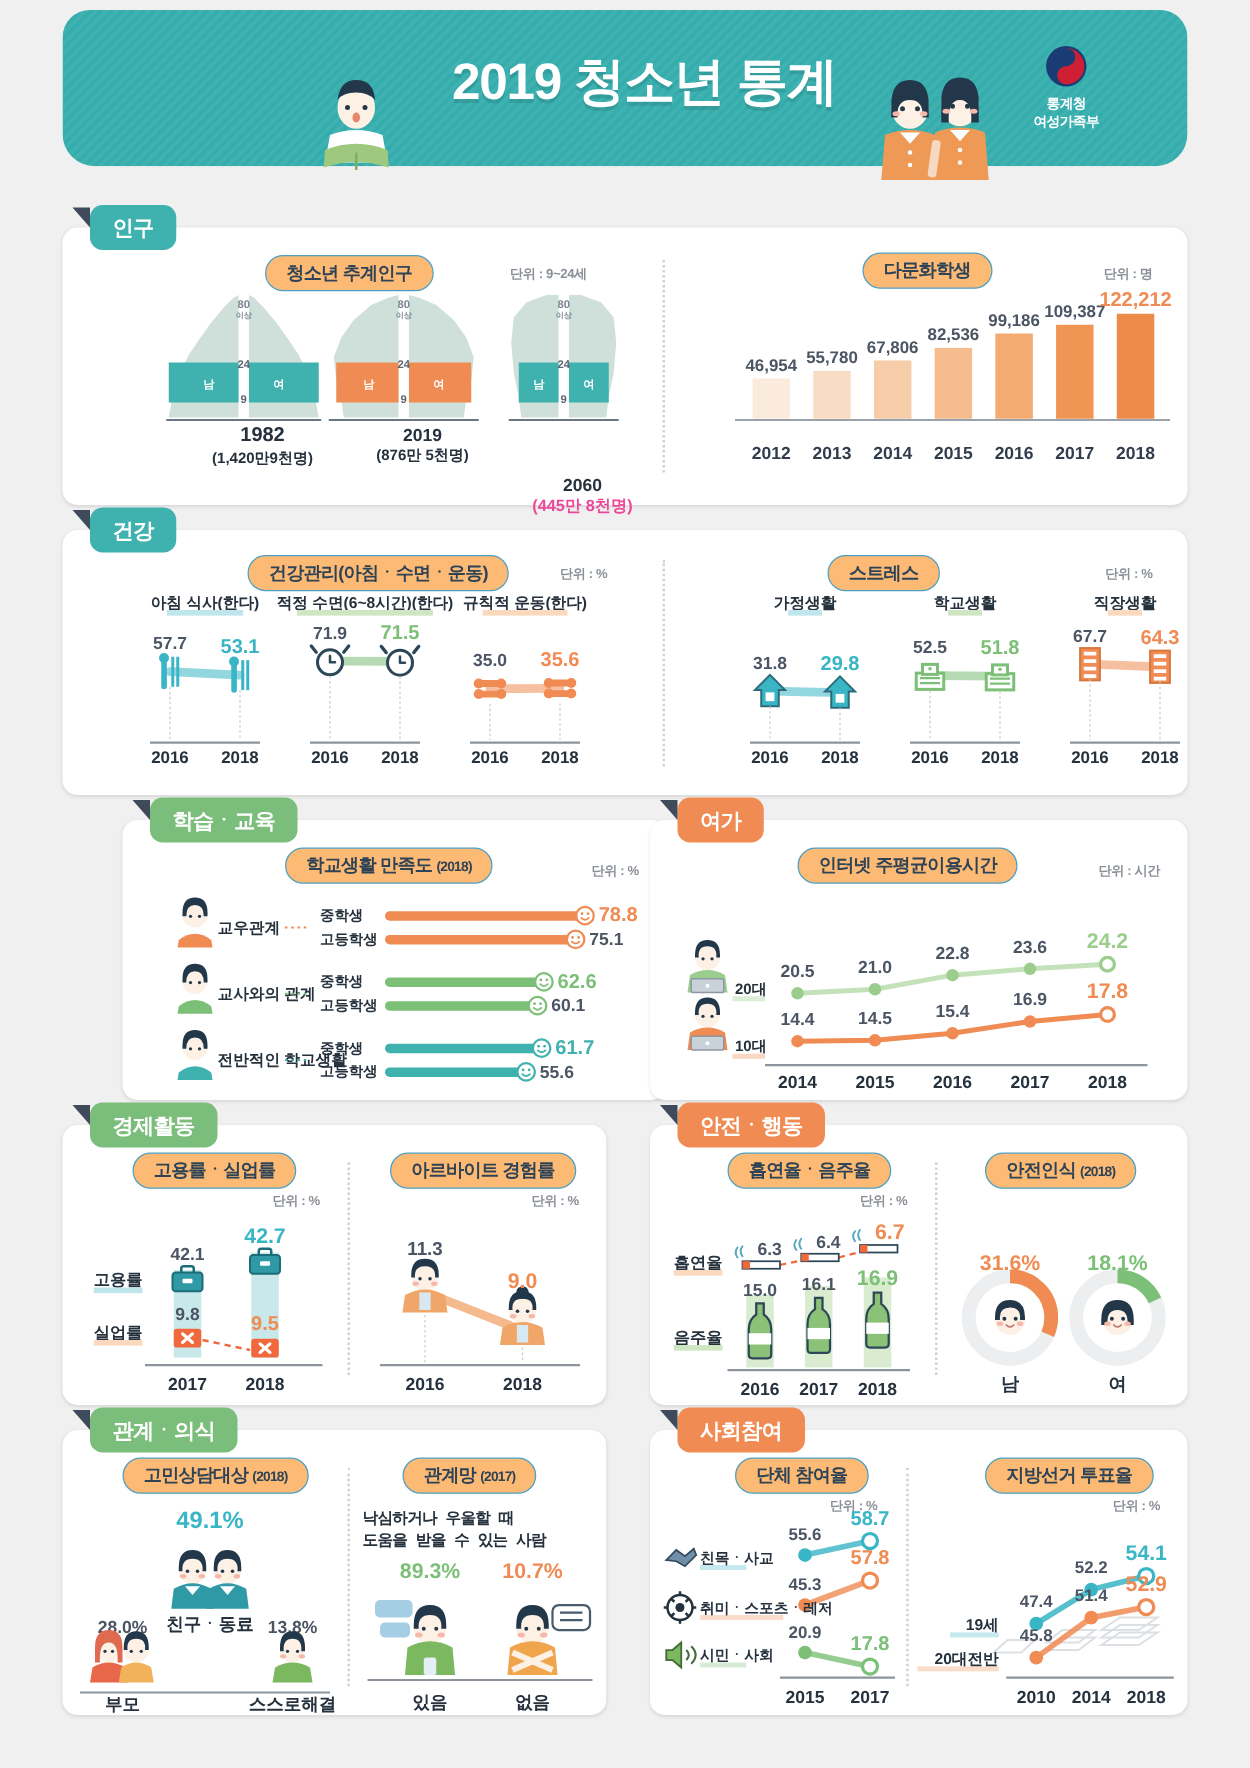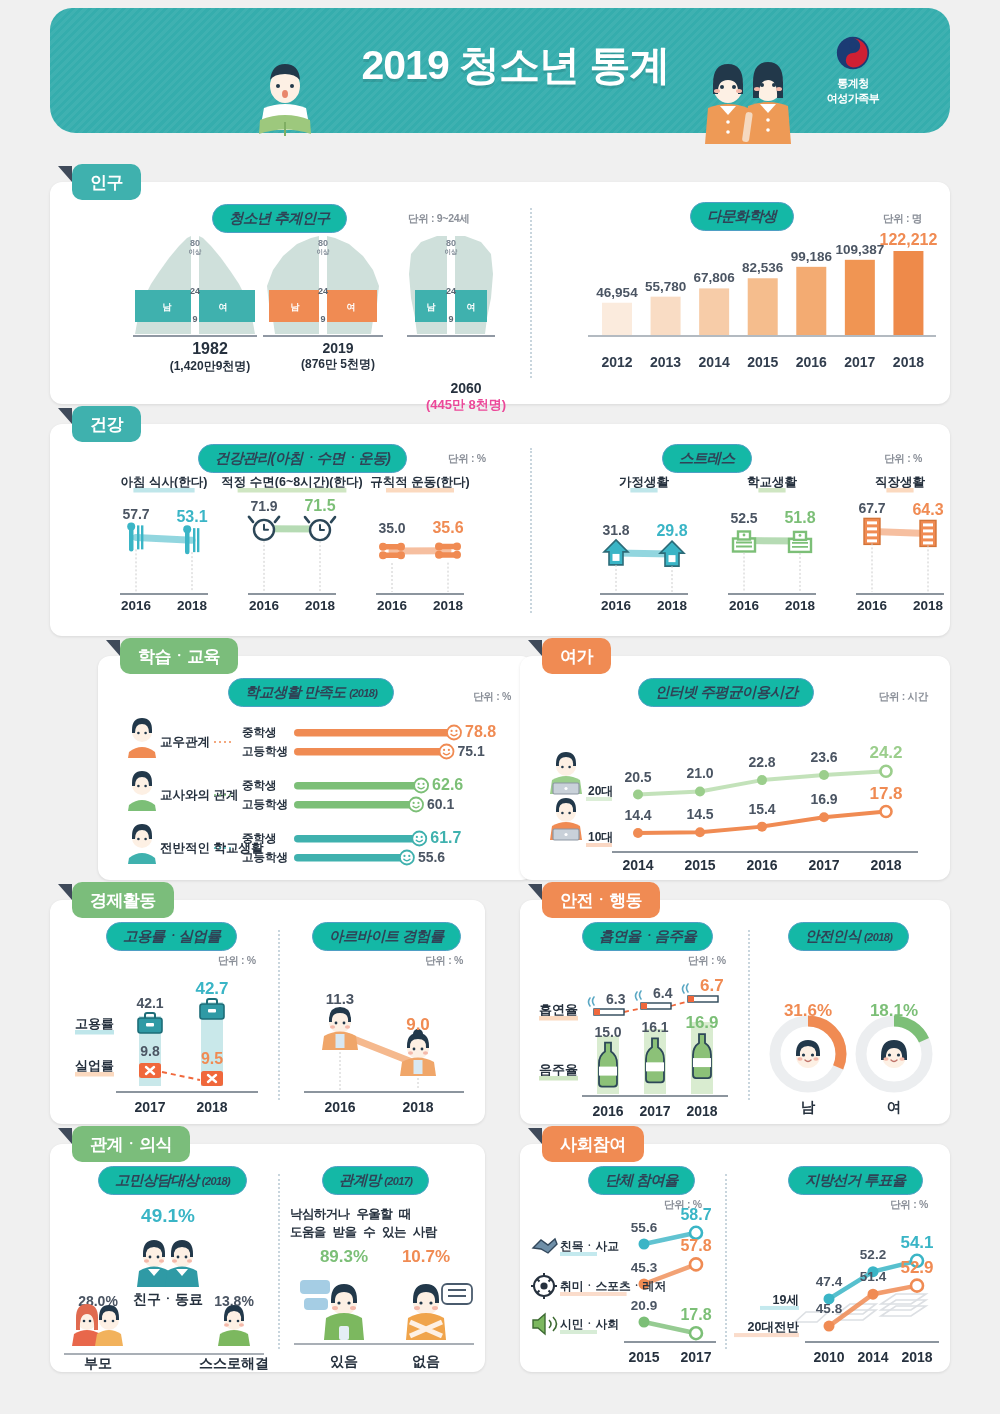--- a/index.html
+++ b/index.html
@@ -55,24 +55,23 @@
     border-color:transparent #3f4a5a transparent transparent;
     z-index:-1;
   }
   .tab.teal { background:#3fb1ae; }
   .tab.green { background:#7bbd7b; }
   .tab.orange { background:#f08b53; }
 
   .pill {
     display:inline-block;
     border:1.6px solid #4e9fc4; border-radius:16px;
-    padding:4px 16px; background:#14b8a6;
+    padding:4px 16px; background:#fdba74;
     font-size:14.5px; font-weight:bold; color:#2f4356; letter-spacing:-0.6px;
     white-space:nowrap;
-    font-style:italic;
   }
   .pill .yr { font-size:11px; font-weight:bold; }
   .unit { font-size:10.5px; color:#8a8f98; font-weight:bold; letter-spacing:-0.3px; }
   .divider-v {
     position:absolute; width:0; border-left:2px dotted #c8d5dd;
   }
   .yearlbl { position:absolute; font-size:14px; font-weight:bold; color:#313d4d; text-align:center; }
   svg { display:block; overflow:visible; }
 
   
@@ -398,21 +397,21 @@
       </svg>
     </div>
 </div>
 
 <div class="card" id="card-edu">
   <div class="tab green">학습ㆍ교육</div>
   <div style="position:absolute;left:130px;top:22px;">
     <span class="pill"><span>학교생활 만족도</span> <span class="yr">(2018)</span></span>
   </div>
   <div class="unit" style="position:absolute;right:22px;top:34px;">단위 : %</div>
-  <div id="edu-rows" style="position:absolute;left:4px;top:56px;width:363px;height:165px;">
+  <div id="edu-rows" style="position:absolute;left:18px;top:56px;width:363px;height:165px;">
       <svg width="435" height="165" viewBox="0 0 435 165">
         <g transform="translate(40,26)">
           <circle cx="0" cy="-6" r="10" fill="#fdf0e4"></circle>
           <path d="M-10 -8 q0 -12 10 -12 q10 0 10 12 v3 h-3 q0-9 -7-9 q-7 0-7 9 h-3z" fill="#22384a"></path>
           <circle cx="-3.6" cy="-5" r="1.3" fill="#22384a"></circle>
           <circle cx="3.6" cy="-5" r="1.3" fill="#22384a"></circle>
           <path d="M-13 14 q13 -10 26 0 l1 6 h-28z" fill="#f08b53"></path>
         </g>
         <text x="58" y="34" font-size="12.5" font-weight="bold" fill="#26313e" text-anchor="start" font-family="&quot;Liberation Sans&quot;, sans-serif">교우관계</text>
         <line x1="112" y1="30" x2="132" y2="30" stroke="#f08b53" stroke-width="1.6" stroke-dasharray="2 3"></line>

